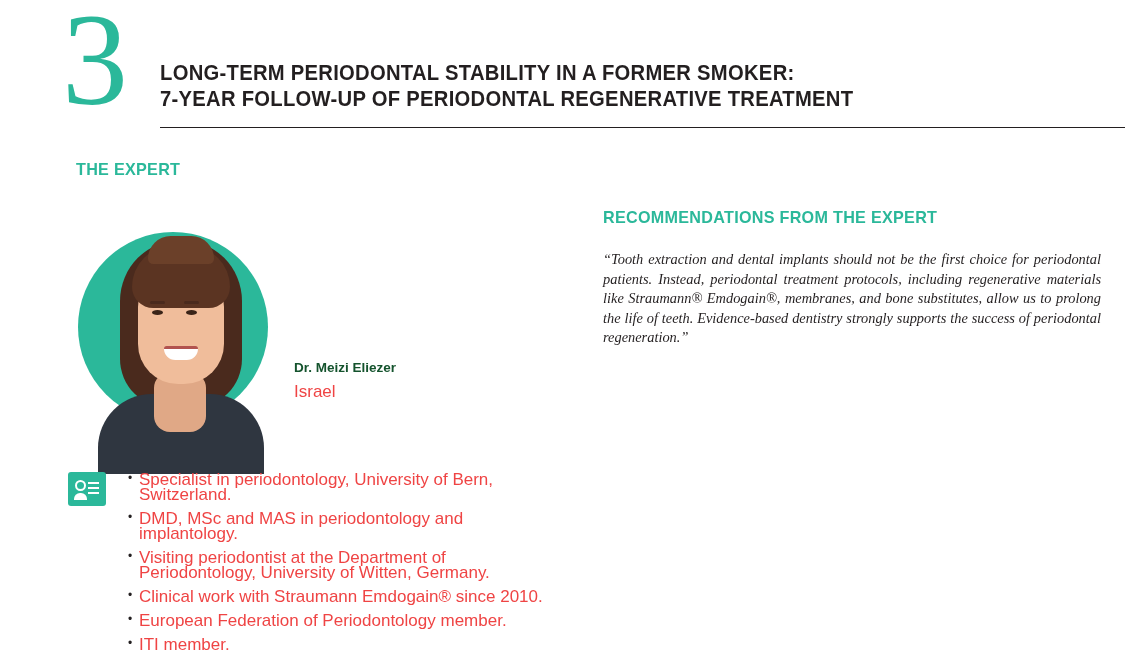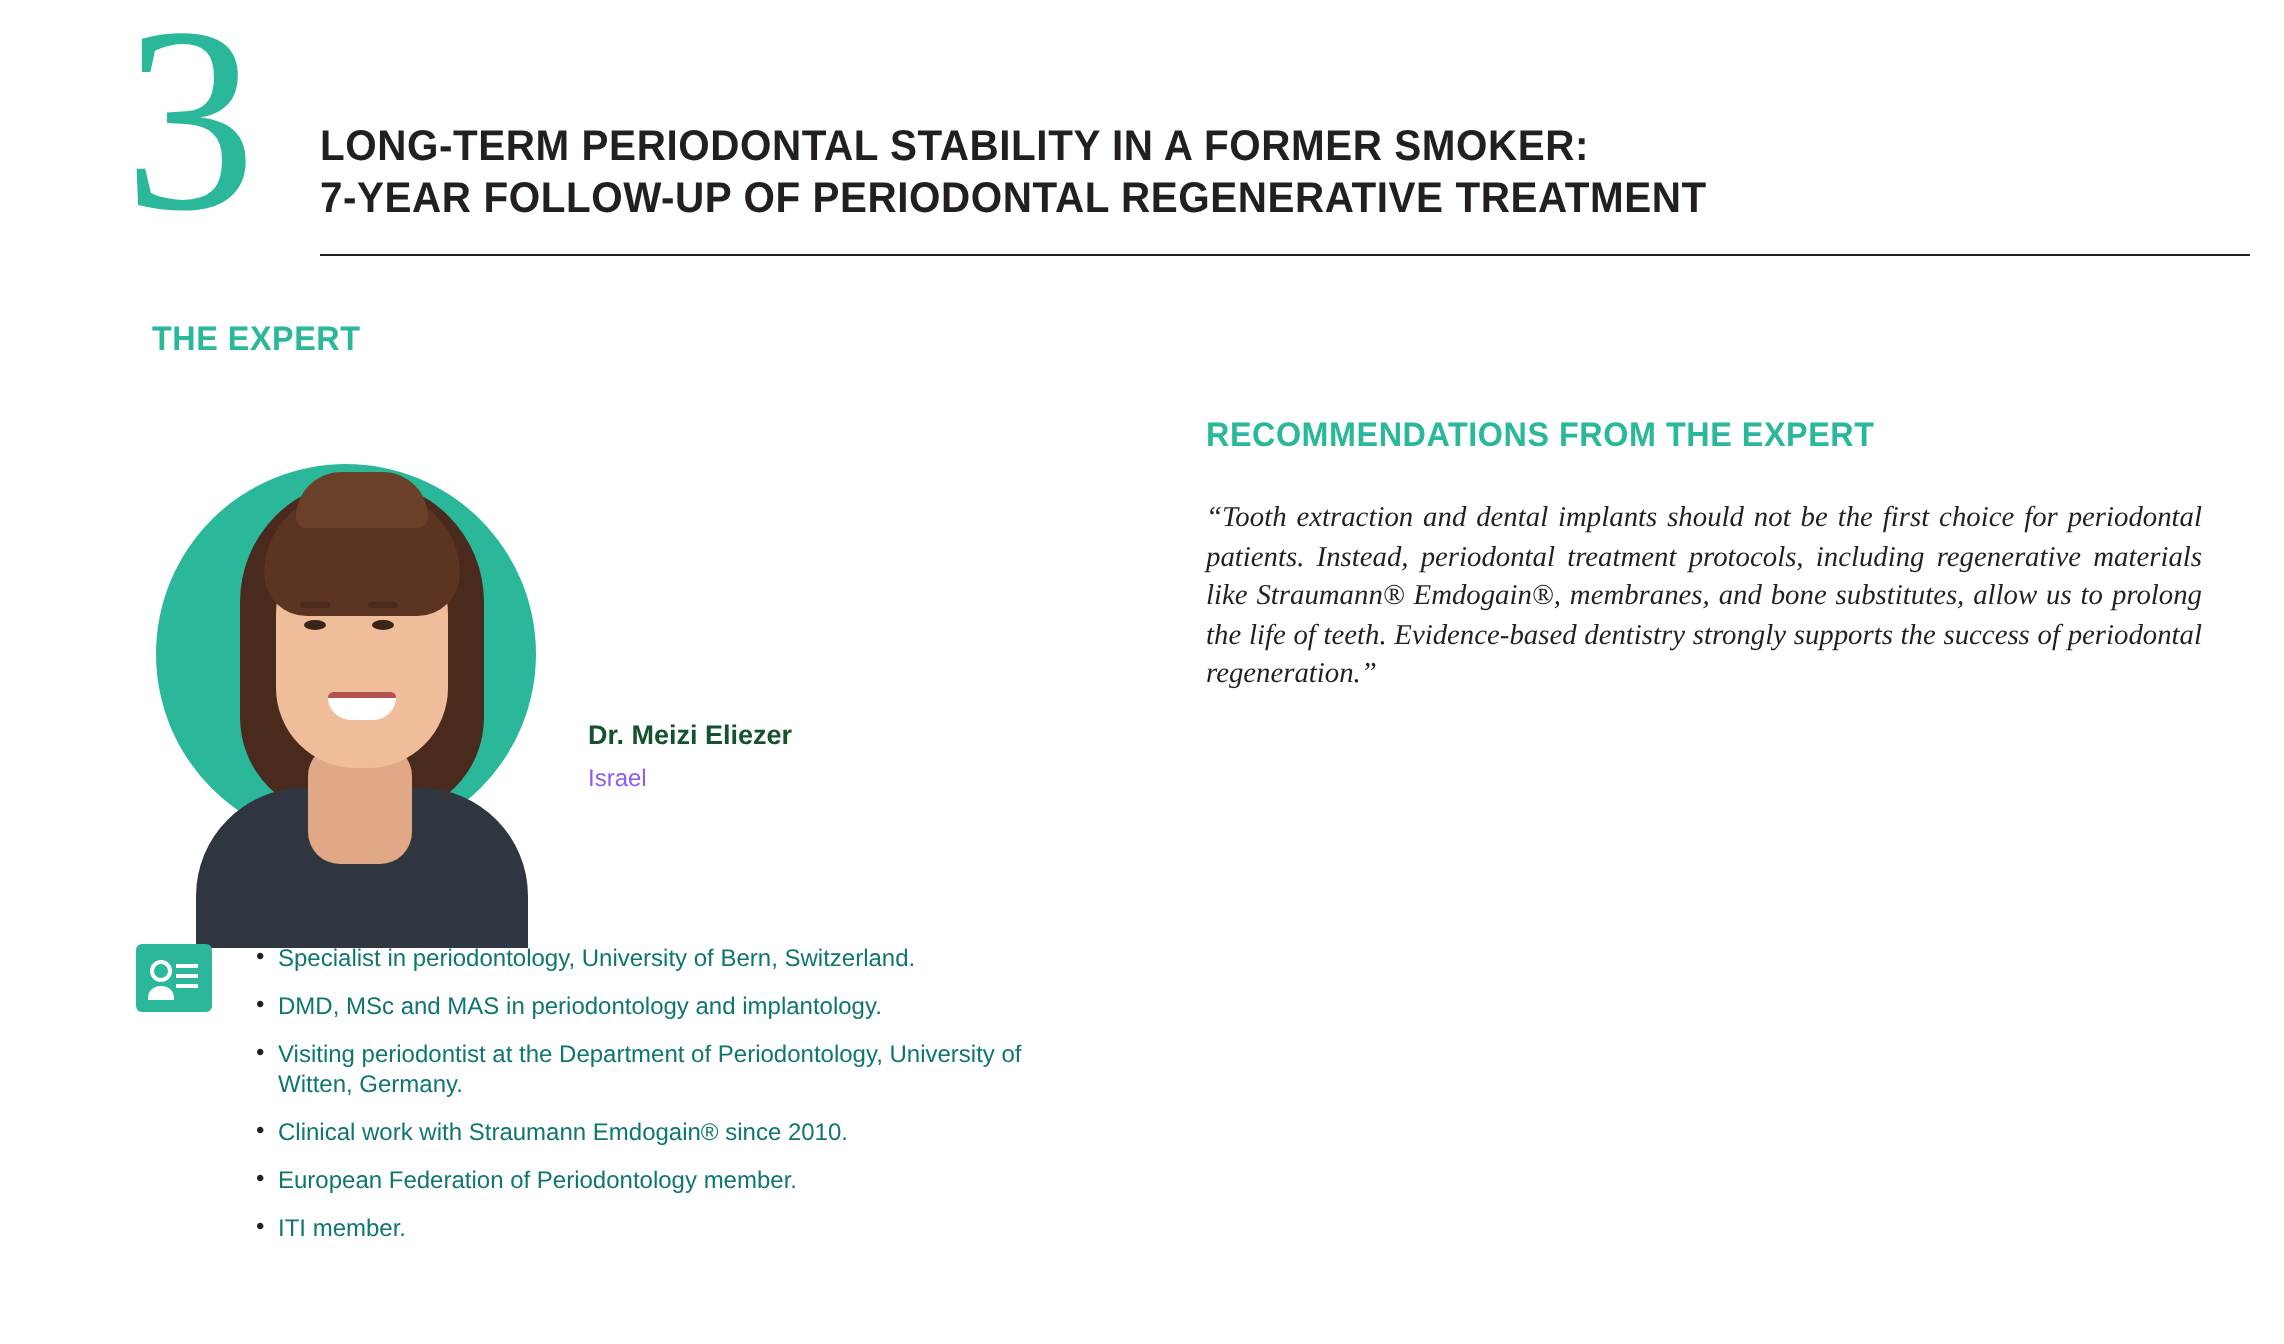--- a/index.html
+++ b/index.html
@@ -207,22 +207,22 @@
     top: 158px;
     width: 240px;
   }
   .expert-name {
     font-size: 13.5px;
     font-weight: bold;
     color: #14532d;
     margin: 0 0 7px 0;
   }
   .expert-country {
-    font-size: 12px;
-    color: #8b5cf6;
+    font-size: 17px;
+    color: #ef4444;
     margin: 0;
   }
 
   
   .creds {
     position: absolute;
     left: 68px;
     top: 472px;
     width: 480px;
     display: flex;
@@ -269,24 +269,24 @@
 
   .creds-list {
     flex: 1 1 auto;
     margin: 0;
     padding: 0;
     list-style: none;
   }
   .creds-list li {
     position: relative;
     padding-left: 11px;
-    font-size: 12px;
+    font-size: 17px;
     line-height: 15px;
     margin-bottom: 9px;
-    color: #0f766e;
+    color: #ef4444;
   }
   .creds-list li::before {
     content: "\2022";
     position: absolute;
     left: 0;
     top: -1px;
     font-size: 12px;
     color: #231f20;
   }
 

